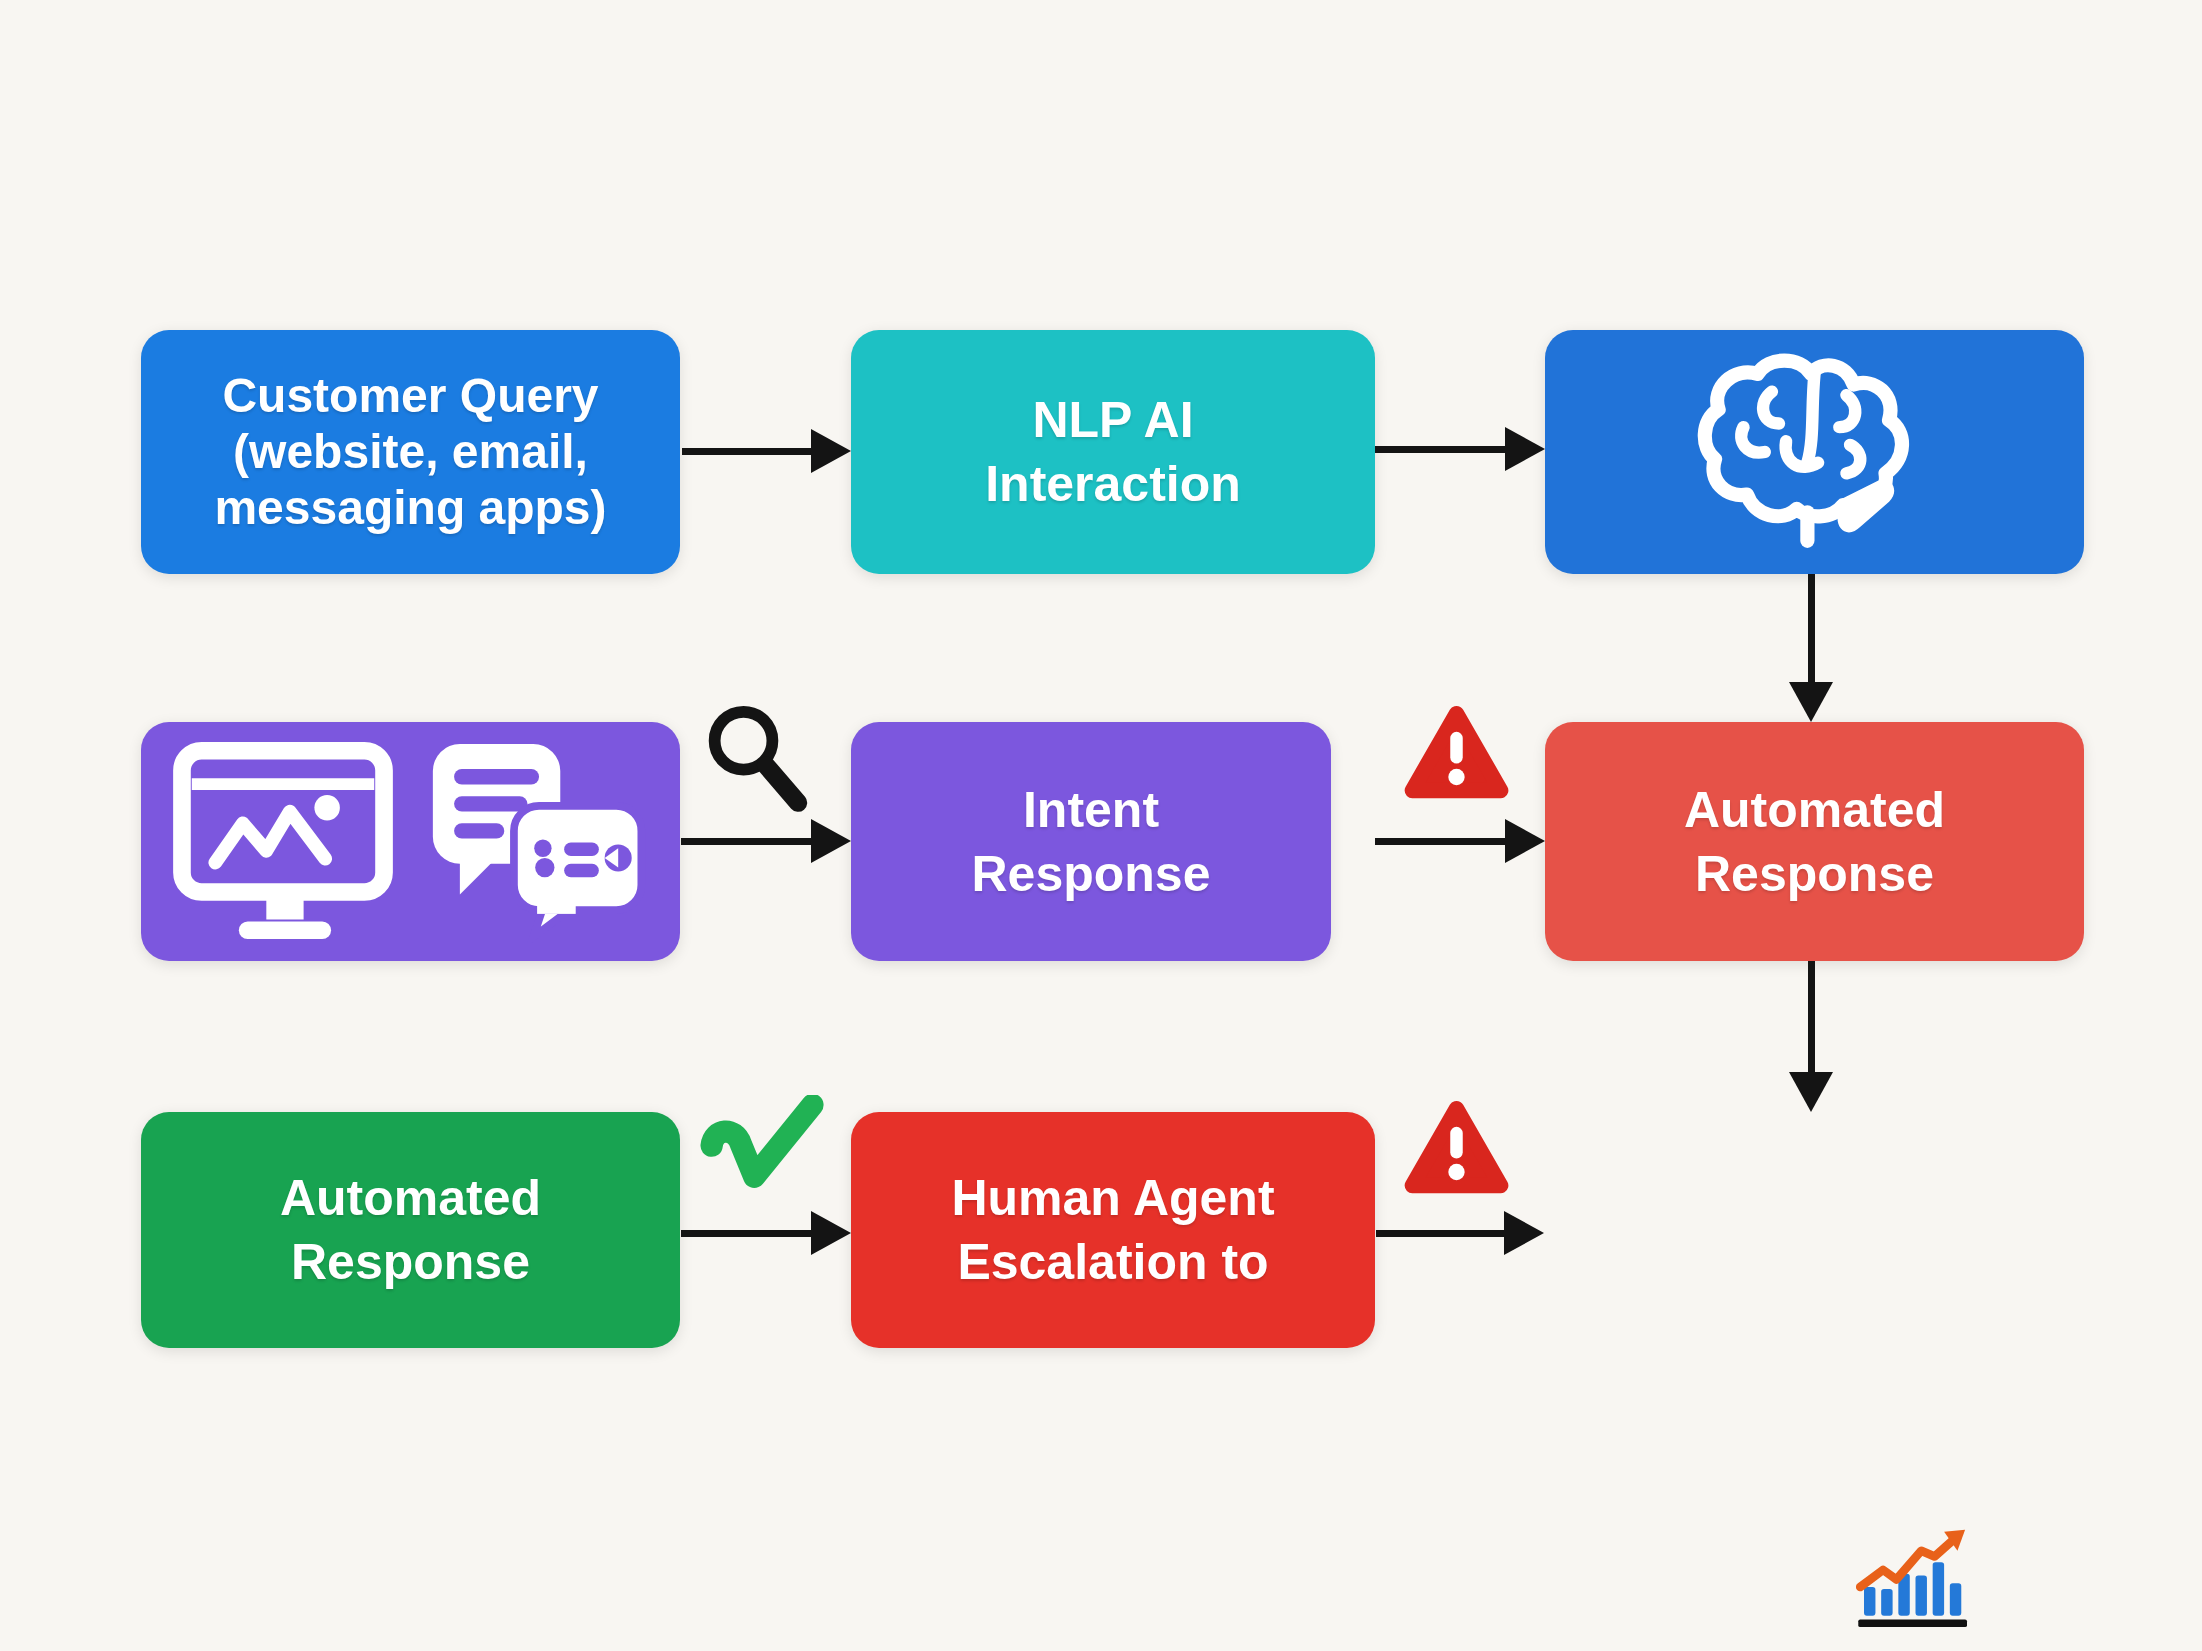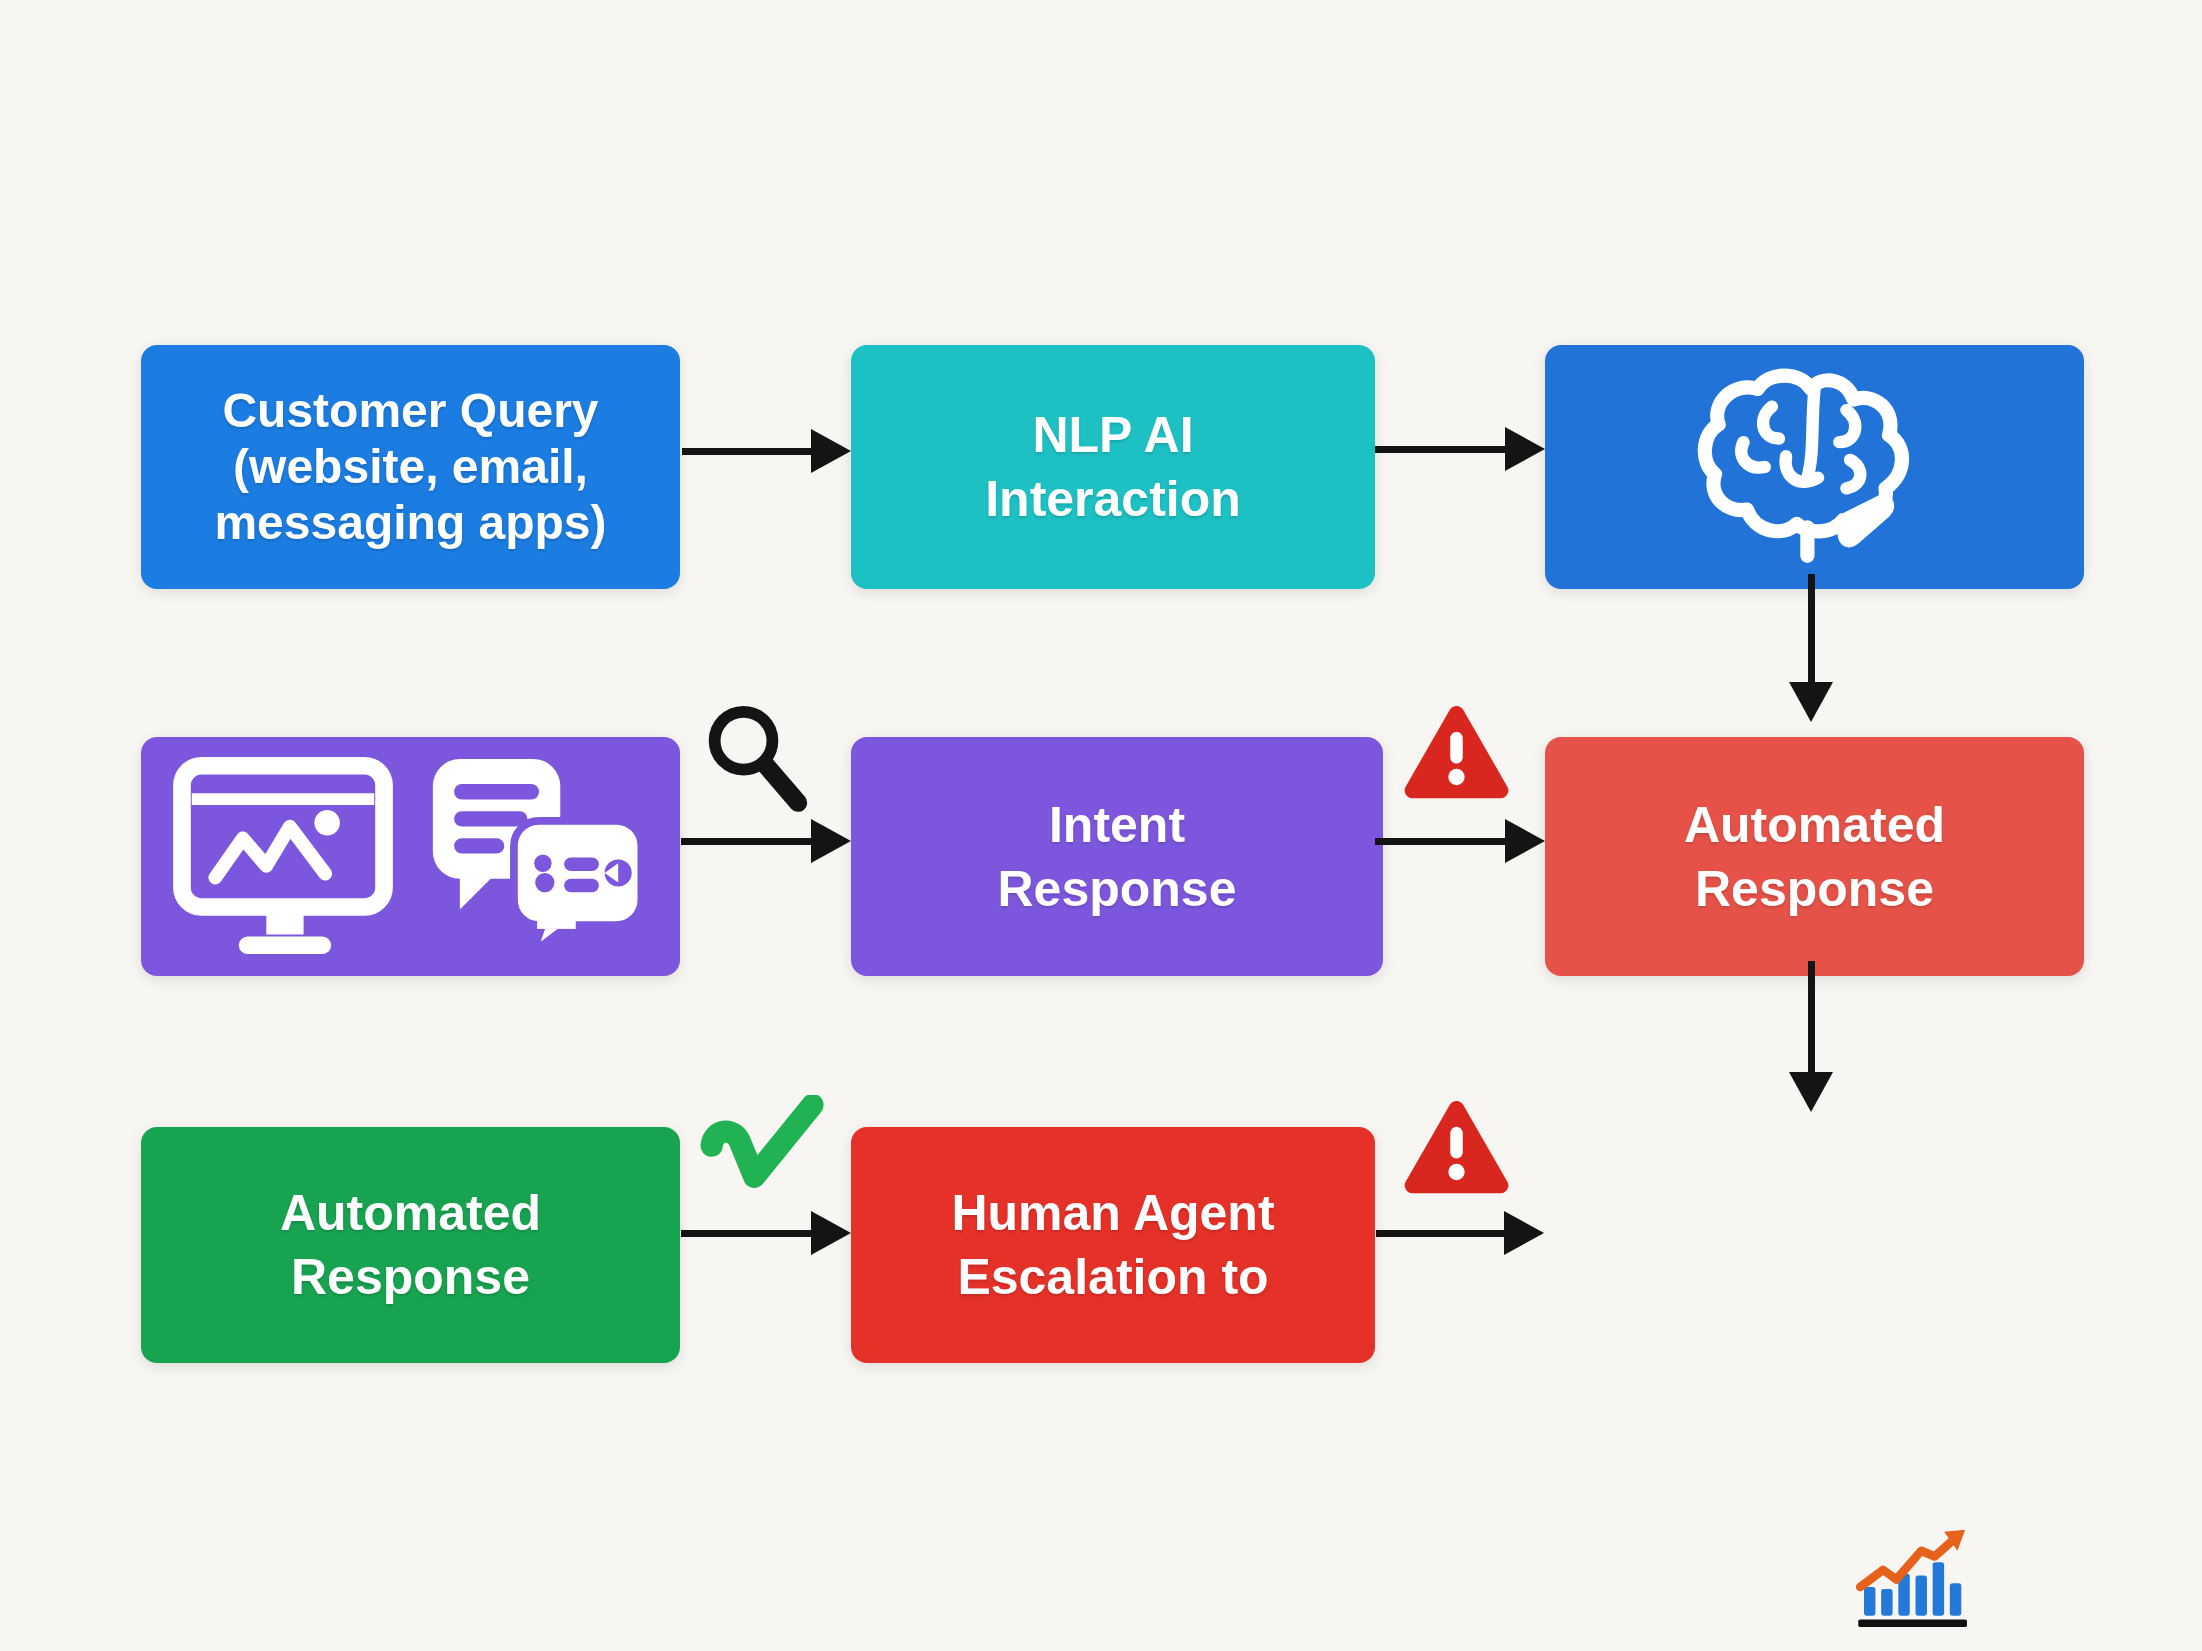--- a/index.html
+++ b/index.html
@@ -6,33 +6,32 @@
   .canvas{
     position:relative;width:2202px;height:1652px;overflow:hidden;
     background:#f8f6f2;
     font-family:"Liberation Sans",sans-serif;
   }
   .title{
     position:absolute;top:120px;left:0;width:100%;text-align:center;
     font-size:96px;font-weight:bold;color:#161616;letter-spacing:-1.9px;
   }
   .node{
-    position:absolute;border-radius:16px;display:flex;flex-direction:column;
+    position:absolute;border-radius:28px;display:flex;flex-direction:column;
     align-items:center;justify-content:center;color:#ffffff;font-weight:bold;
     text-align:center;box-shadow:0 3.8px 13.4px rgba(0,0,0,0.10);
     text-shadow:0 1.9px 2.9px rgba(0,0,0,0.15);
-    margin-top:15px;
   }
   .node .ln{white-space:nowrap;}
   
   #node-customer-query{left:141px;top:330px;width:539px;height:244px;background:#1b7ce1;font-size:48px;line-height:1.17;}
   #node-nlp           {left:851px;top:330px;width:524px;height:244px;background:#1dc1c4;font-size:50px;line-height:1.28;text-align:center;}
   #node-brain         {left:1545px;top:330px;width:539px;height:244px;background:#2173d8;}
   #node-channels      {left:141px;top:722px;width:539px;height:239px;background:#7c57de;flex-direction:row;gap:32.5px;}
-  #node-intent        {left:851px;top:722px;width:532px;height:239px;background:#7c57de;font-size:50px;line-height:1.28;}
+  #node-intent        {left:851px;top:722px;width:480px;height:239px;background:#7c57de;font-size:50px;line-height:1.28;}
   #node-auto-red      {left:1545px;top:722px;width:539px;height:239px;background:#e65248;font-size:50px;line-height:1.28;}
   #node-auto-green    {left:141px;top:1112px;width:539px;height:236px;background:#18a351;font-size:50px;line-height:1.28;}
   #node-escalation    {left:851px;top:1112px;width:524px;height:236px;background:#e63129;font-size:50px;line-height:1.28;}
   #node-logged        {left:1545px;top:1112px;width:539px;height:236px;background:#f1700e;}
   #node-logged .big{font-size:52px;font-weight:bold;line-height:1.2;}
   #node-logged .small{font-size:44px;font-weight:normal;line-height:1.26;}
   
   .harrow{position:absolute;height:44px;}
   .harrow .shaft{position:absolute;left:0;right:29px;top:19px;height:6.7px;background:#141414;}
   .harrow .head{position:absolute;right:0;top:0;width:0;height:0;

